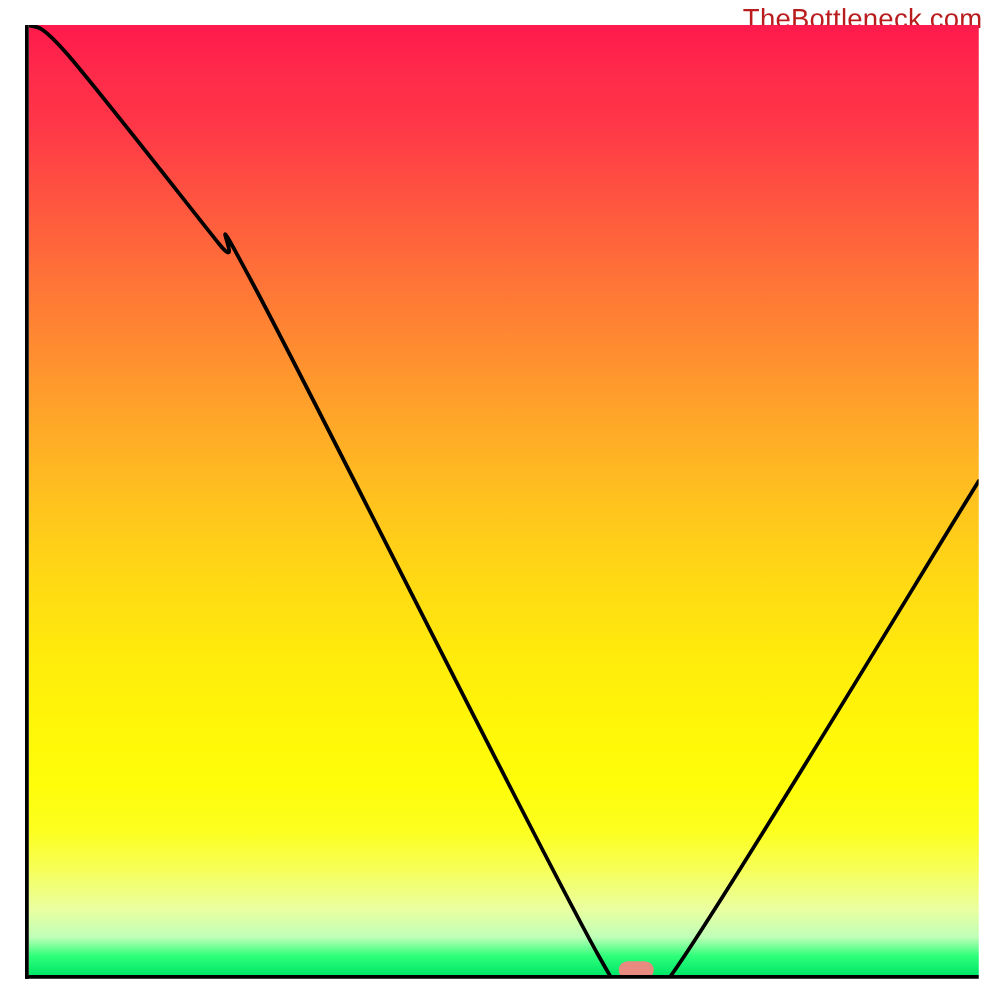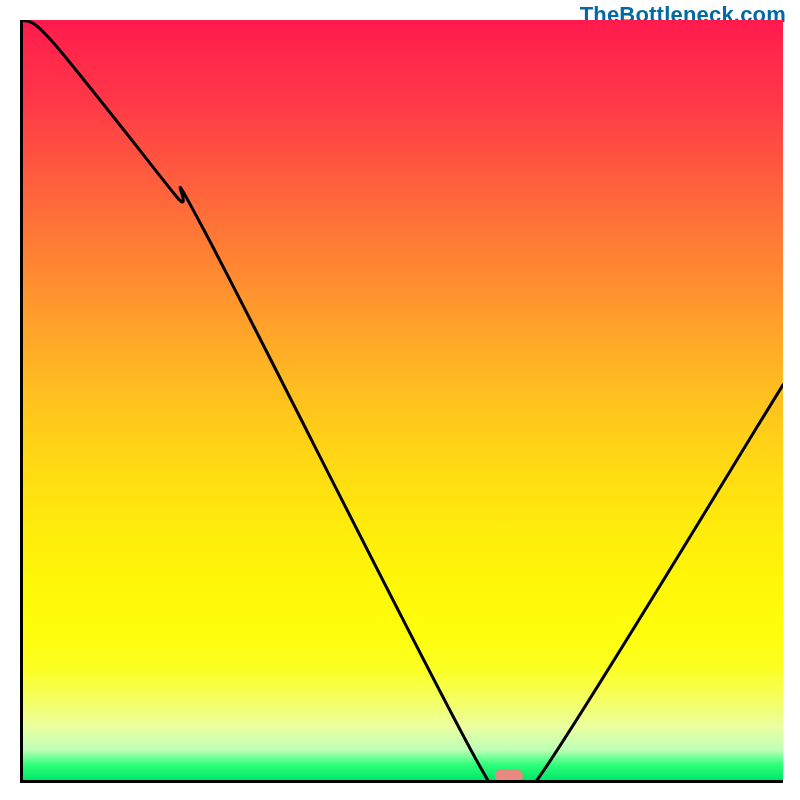--- a/index.html
+++ b/index.html
@@ -57,22 +57,22 @@
     height: 14px;
     background: #e88a80;
     border-radius: 7px;
   }
   .watermark {
     position: absolute;
     top: 2px;
     right: 14px;
     font-family: Arial, Helvetica, sans-serif;
     font-size: 22px;
-    font-weight: 700;
-    color: #0369a1;
+    font-weight: 400;
+    color: #b91c1c;
     letter-spacing: 0.2px;
   }
 </style>
 </head>
 <body>
 
 <div class="container">
   <div class="watermark">TheBottleneck.com</div>
 
   <div class="plot-area">

